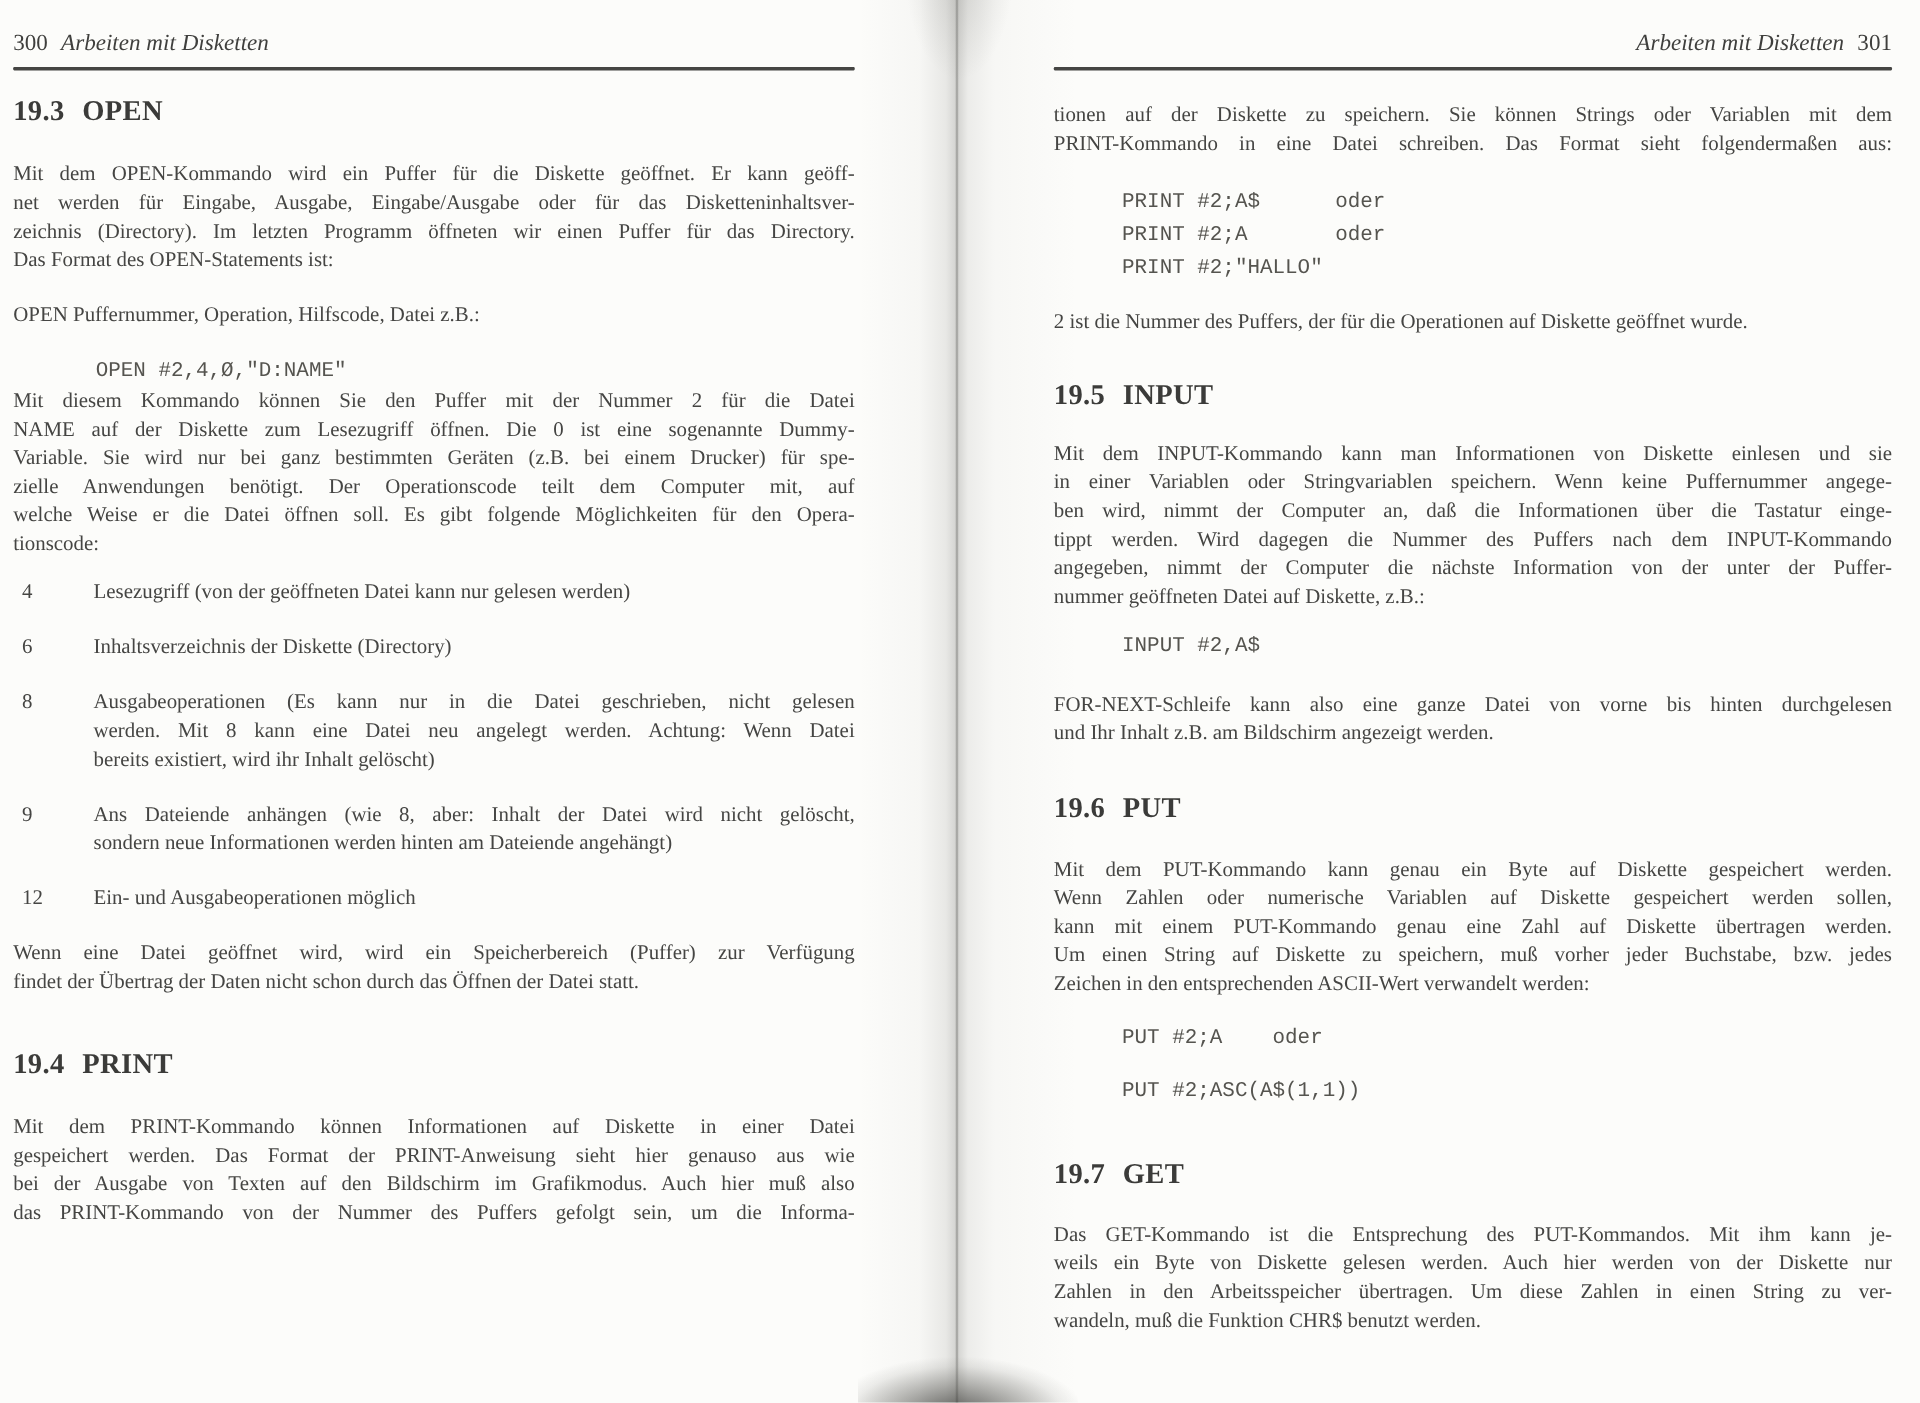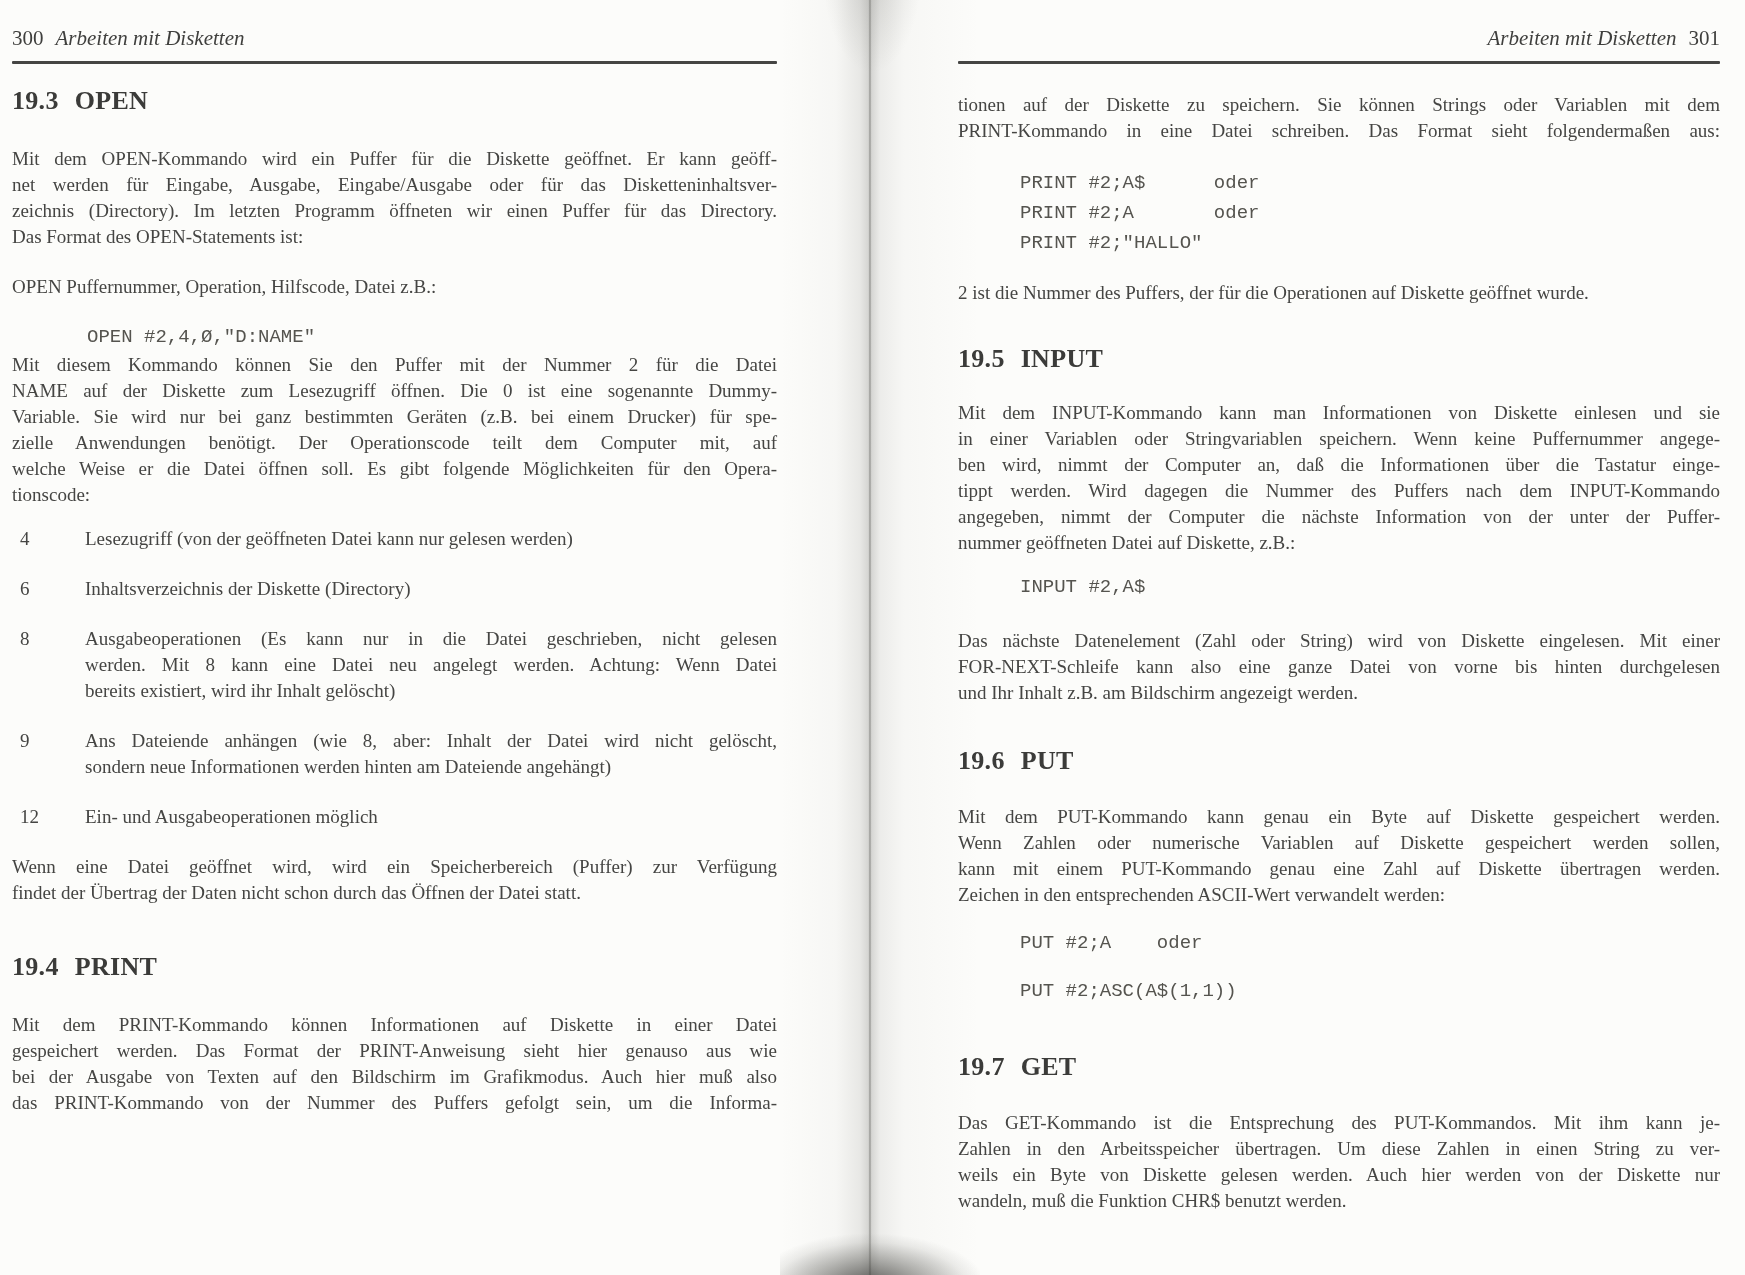--- a/index.html
+++ b/index.html
@@ -192,45 +192,45 @@
       <div class="line full">in einer Variablen oder Stringvariablen speichern. Wenn keine Puffernummer angege-</div>
       <div class="line full">ben wird, nimmt der Computer an, daß die Informationen über die Tastatur einge-</div>
       <div class="line full">tippt werden. Wird dagegen die Nummer des Puffers nach dem INPUT-Kommando</div>
       <div class="line full">angegeben, nimmt der Computer die nächste Information von der unter der Puffer-</div>
       <div class="line end">nummer geöffneten Datei auf Diskette, z.B.:</div>
     </div>
 
     <div class="code pad-r" style="margin-top:16px">INPUT #2,A$</div>
 
     <div class="para" style="margin-top:26px">
-      <div class="line full">Das nächste Datenelement (Zahl oder String) wird von Diskette eingelesen. Mit einer</div>
       <div class="line full">FOR-NEXT-Schleife kann also eine ganze Datei von vorne bis hinten durchgelesen</div>
       <div class="line end">und Ihr Inhalt z.B. am Bildschirm angezeigt werden.</div>
     </div>
 
     <h2 class="section" style="margin-top:40px">
       <span>19.6</span><span class="sp">PUT</span>
     </h2>
 
     <div class="para" style="margin-top:28px">
       <div class="line full">Mit dem PUT-Kommando kann genau ein Byte auf Diskette gespeichert werden.</div>
       <div class="line full">Wenn Zahlen oder numerische Variablen auf Diskette gespeichert werden sollen,</div>
       <div class="line full">kann mit einem PUT-Kommando genau eine Zahl auf Diskette übertragen werden.</div>
+      <div class="line full">Um einen String auf Diskette zu speichern, muß vorher jeder Buchstabe, bzw. jedes</div>
       <div class="line end">Zeichen in den entsprechenden ASCII-Wert verwandelt werden:</div>
     </div>
 
     <div class="code pad-r" style="margin-top:20px">PUT #2;A    oder</div>
     <div class="code pad-r" style="margin-top:18px">PUT #2;ASC(A$(1,1))</div>
 
     <h2 class="section" style="margin-top:46px">
       <span>19.7</span><span class="sp">GET</span>
     </h2>
 
     <div class="para" style="margin-top:28px">
       <div class="line full">Das GET-Kommando ist die Entsprechung des PUT-Kommandos. Mit ihm kann je-</div>
+      <div class="line full">weils ein Byte von Diskette gelesen werden. Auch hier werden von der Diskette nur</div>
       <div class="line full">Zahlen in den Arbeitsspeicher übertragen. Um diese Zahlen in einen String zu ver-</div>
-      <div class="line full">weils ein Byte von Diskette gelesen werden. Auch hier werden von der Diskette nur</div>
       <div class="line end">wandeln, muß die Funktion CHR$ benutzt werden.</div>
     </div>
 
   </div>
 
 </div>
 
 </body></html>

